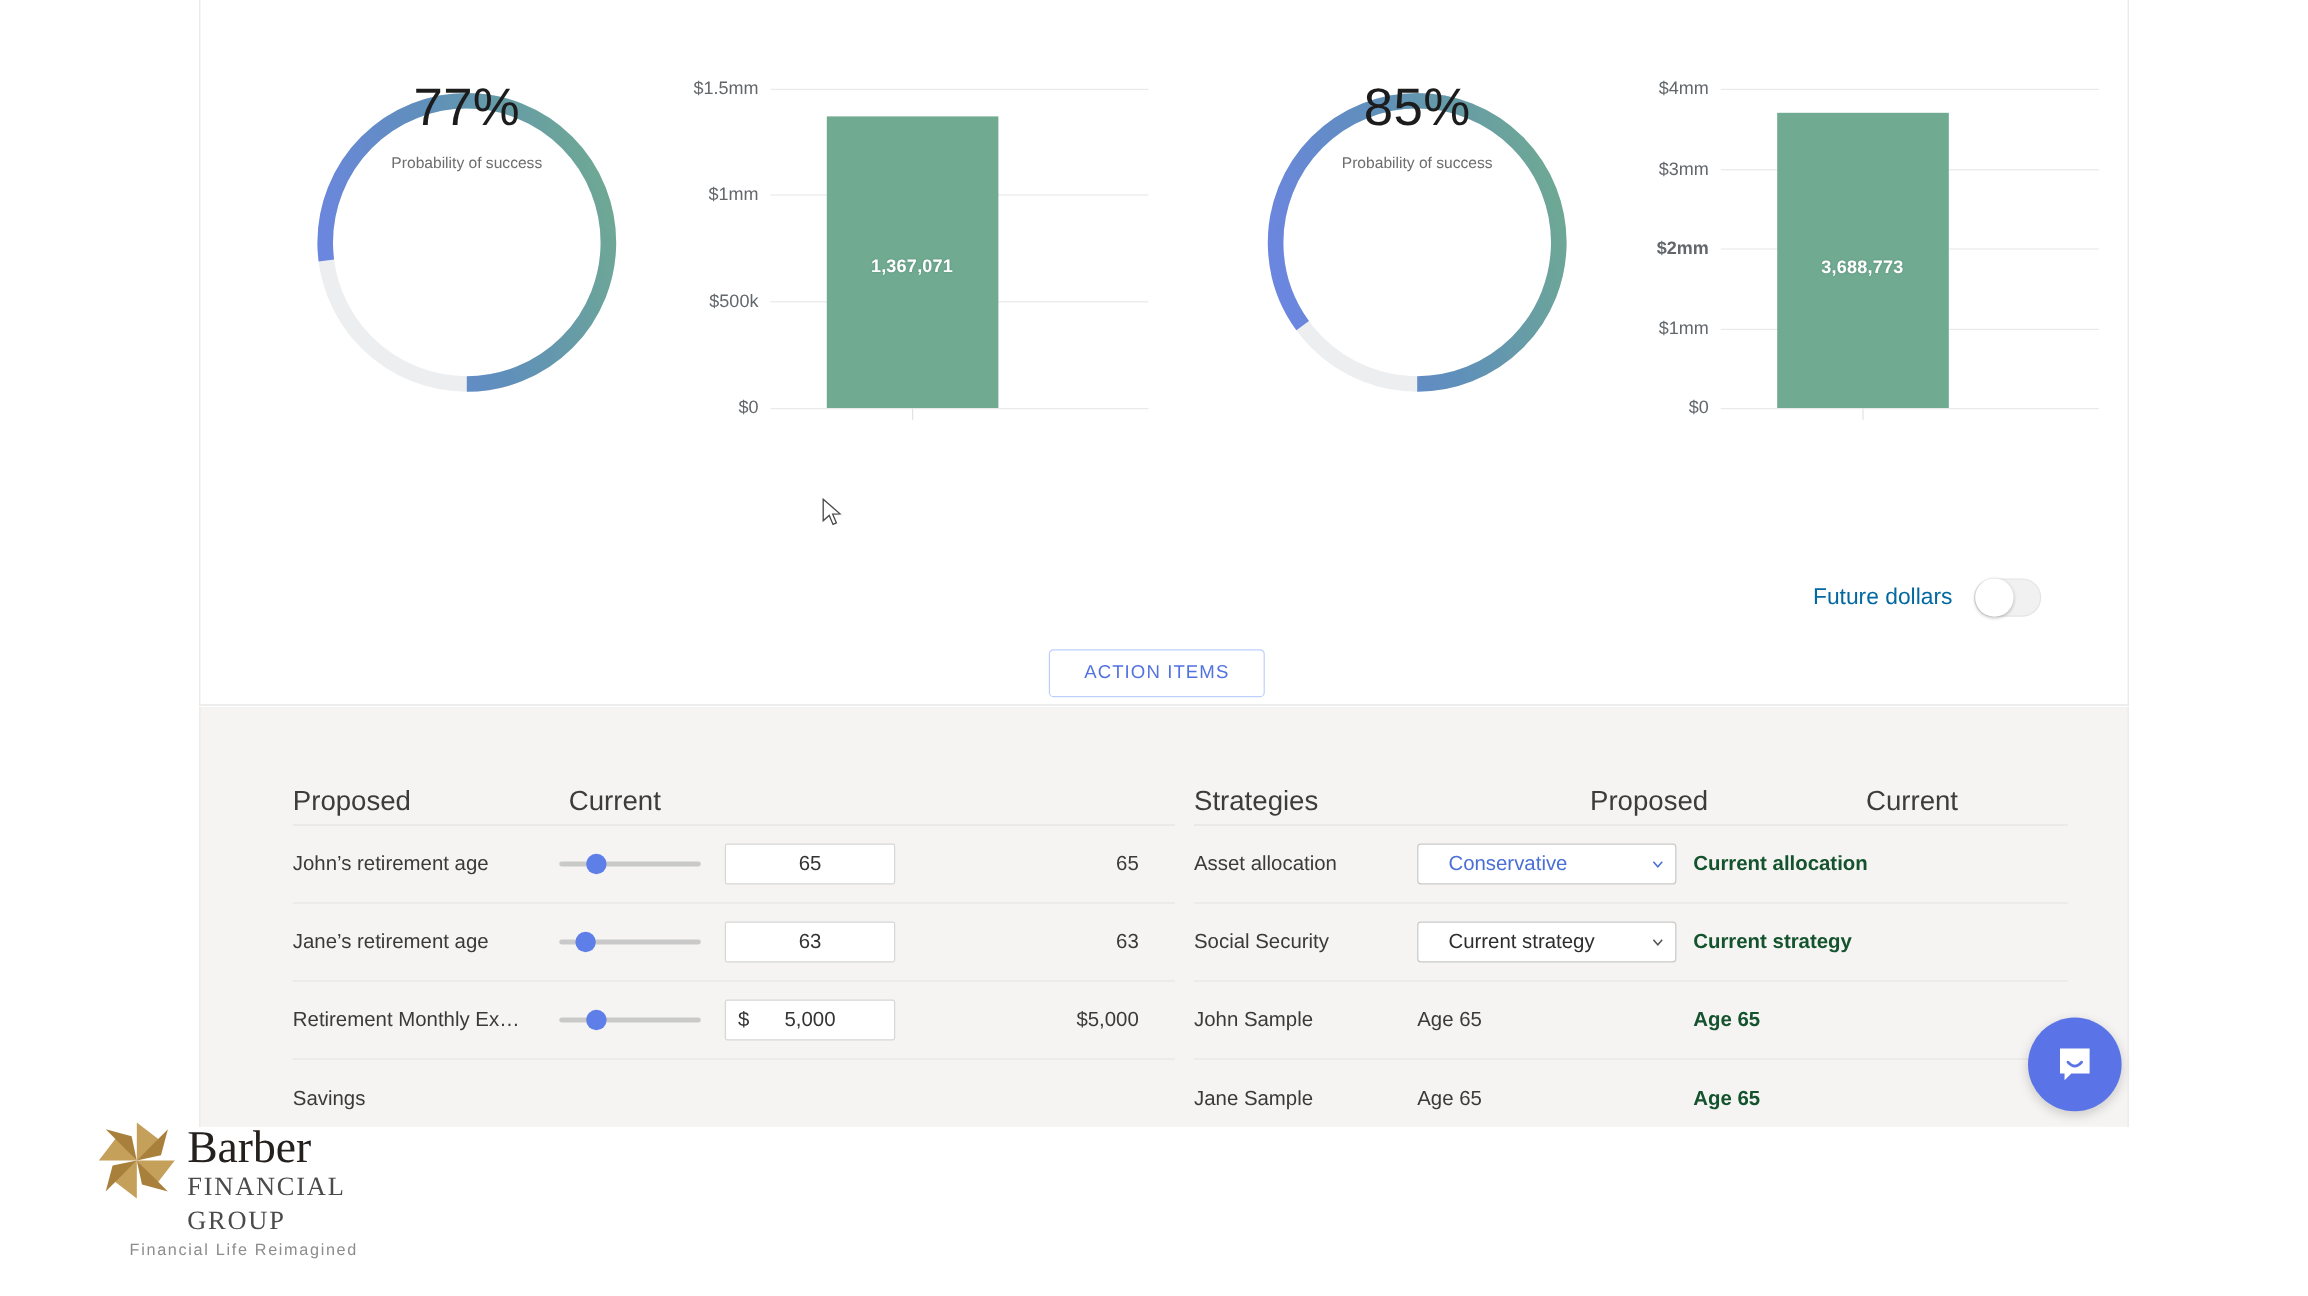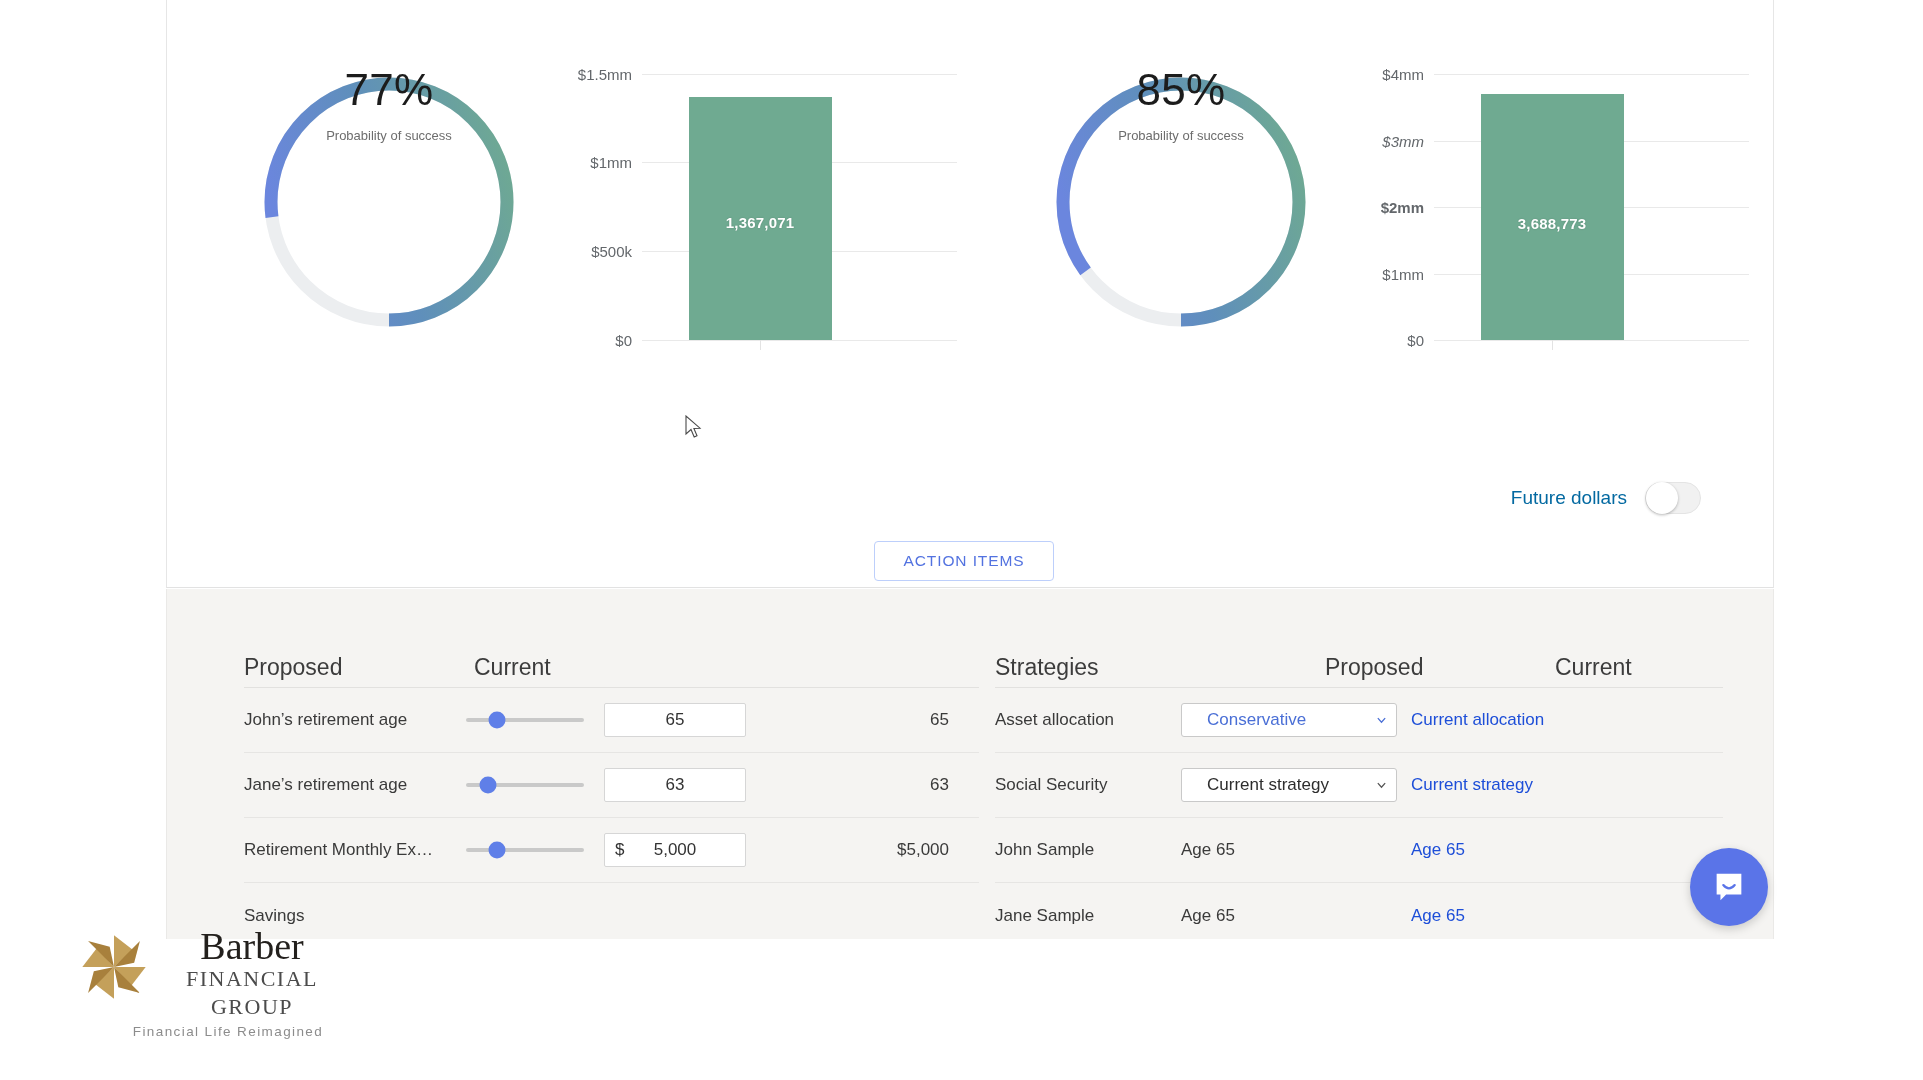--- a/index.html
+++ b/index.html
@@ -180,29 +180,29 @@
     display: flex; align-items: center; padding: 0 25px;
     font-size: 17px; position: relative; cursor: pointer;
   }
   .sel-box .chev {
     position: absolute; right: 9px; top: 50%; transform: translateY(-50%);
     width: 11px; height: 11px;
   }
   .sel-box.blue { color: #4a6fd6; }
   .sel-box.dark { color: #2d2d2d; }
   .td-plain-prop { width: 230px; font-size: 17px; color: #3a3a3a; }
-  .td-strat-current { flex: 1; font-size: 17px; color: #1d4ed8; }
+  .td-strat-current { flex: 1; font-size: 17px; color: #14532d; font-weight: bold; }
 
   
   .logo-wrap {
     position: absolute; left: 78px; top: 925px;
     width: 270px; height: 90px;
   }
   .logo-mark { position: absolute; left: 0; top: 6px; width: 72px; height: 72px; }
-  .logo-text { position: absolute; left: 78px; top: 2px; text-align: center; }
+  .logo-text { position: absolute; left: 78px; top: 12px; }
   .logo-barber {
     font-family: "Liberation Serif", serif;
     font-size: 38px; color: #23201d; letter-spacing: 0px; line-height: 1;
   }
   .logo-fin {
     font-family: "Liberation Serif", serif;
     font-size: 22px; color: #4b4b4b; letter-spacing: 1.5px; line-height: 1.25;
   }
   .logo-tag {
     font-size: 13.5px; color: #8c8c8c; letter-spacing: 1.4px;
@@ -300,21 +300,21 @@
           <div class="donut-pct">85%</div>
           <div class="donut-label">Probability of success</div>
         </div>
       </div>
 
       <div class="bar-chart b2">
         <div class="axis-row" style="top:16px;">
           <span class="axis-tick-label">$4mm</span>
           <span class="gridline"></span>
         </div>
-        <div class="axis-row" style="top:83px;font-style:italic;">
+        <div class="axis-row" style="top:83px;">
           <span class="axis-tick-label">$3mm</span>
           <span class="gridline"></span>
         </div>
         <div class="axis-row" style="top:149px;font-weight:bold;">
           <span class="axis-tick-label">$2mm</span>
           <span class="gridline"></span>
         </div>
         <div class="axis-row" style="top:216px;">
           <span class="axis-tick-label">$1mm</span>
           <span class="gridline"></span>

